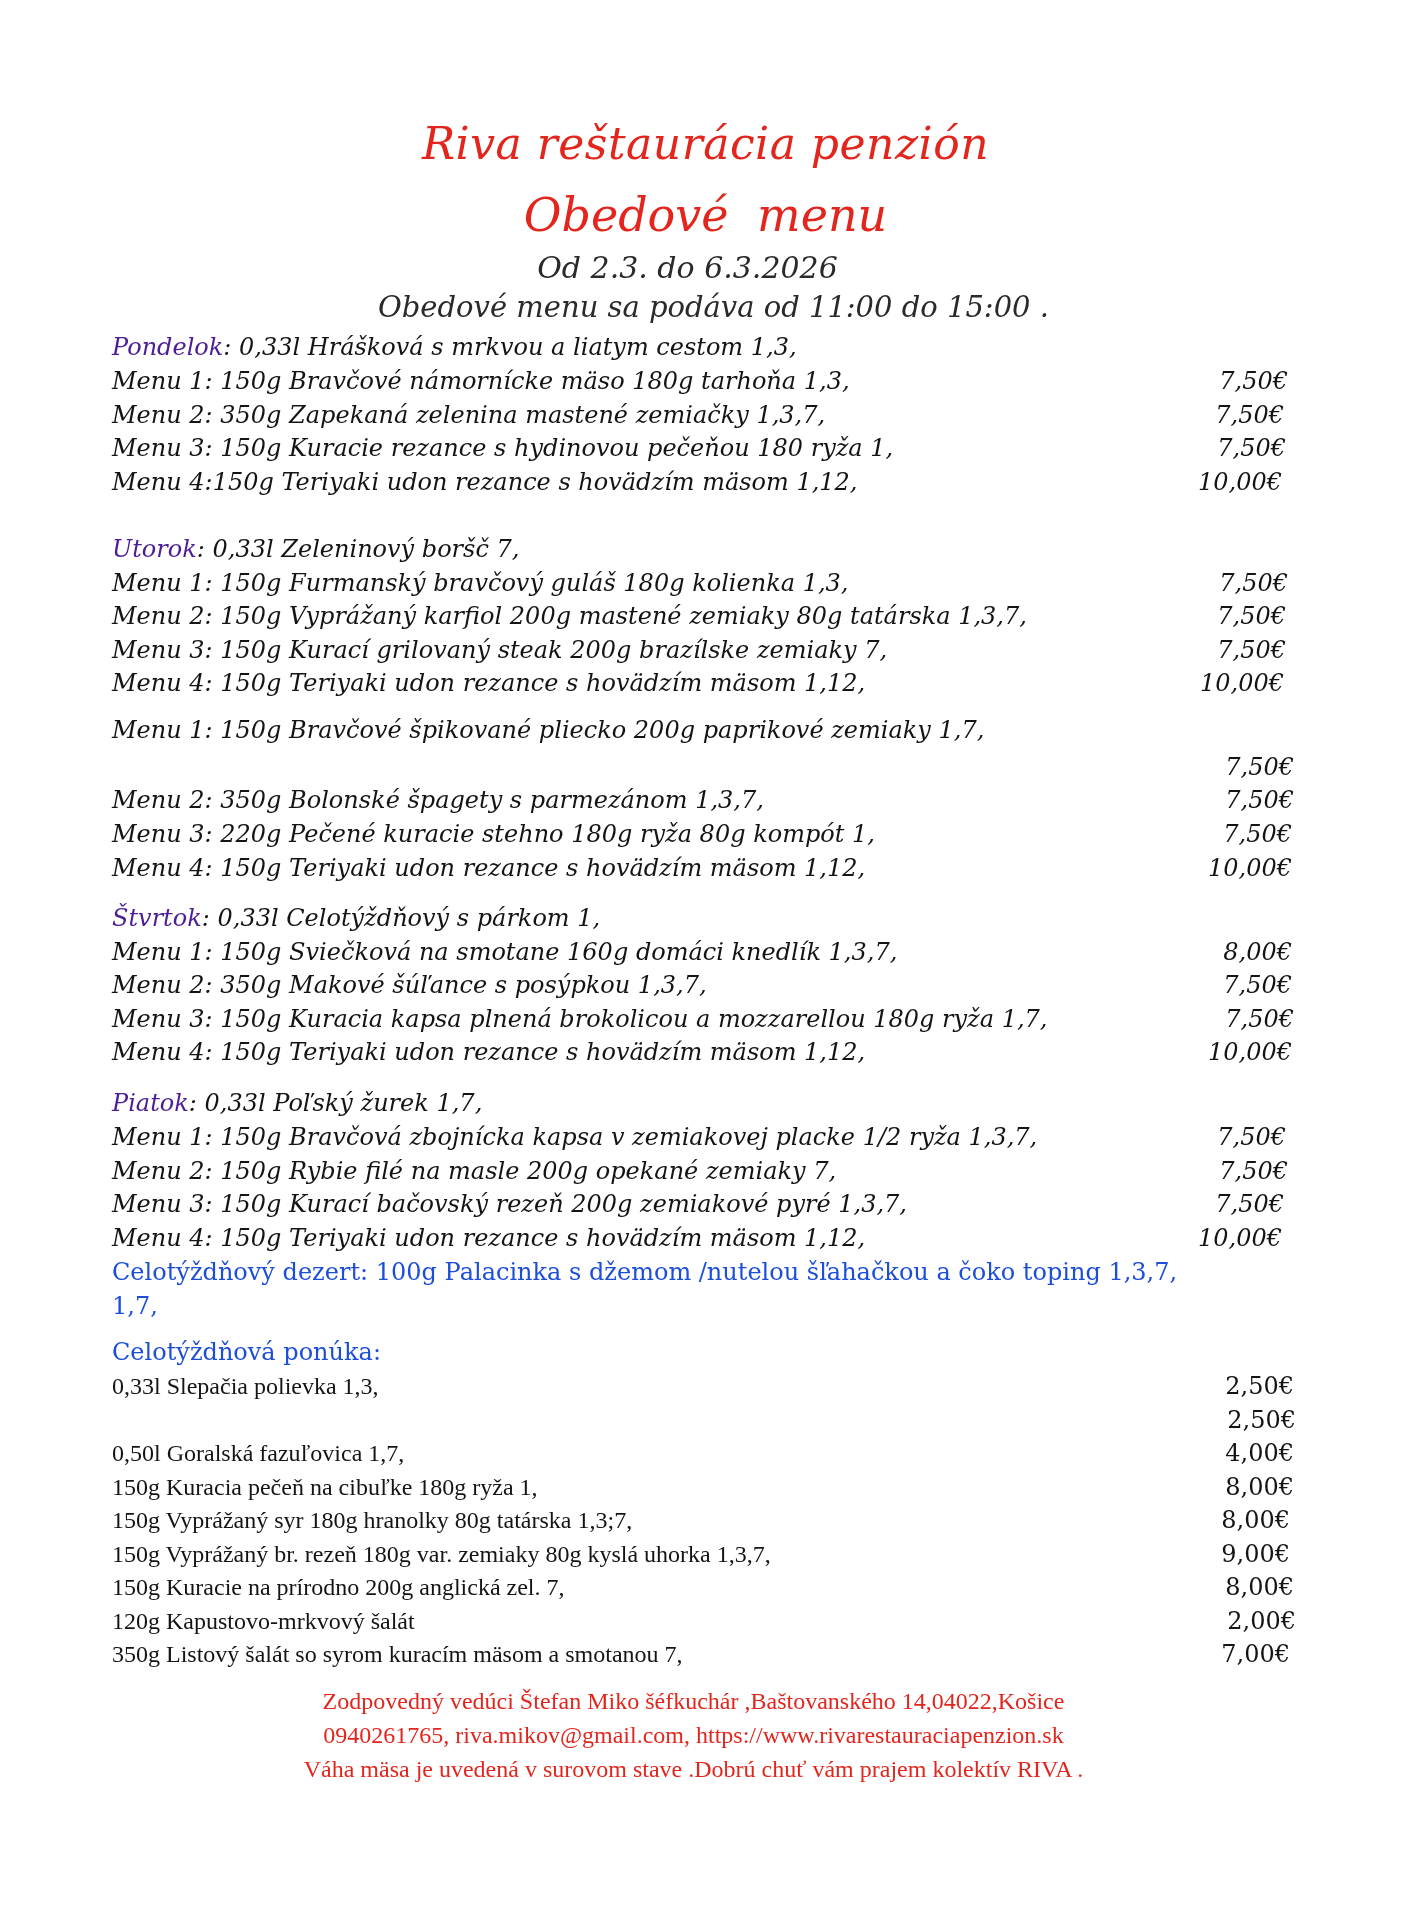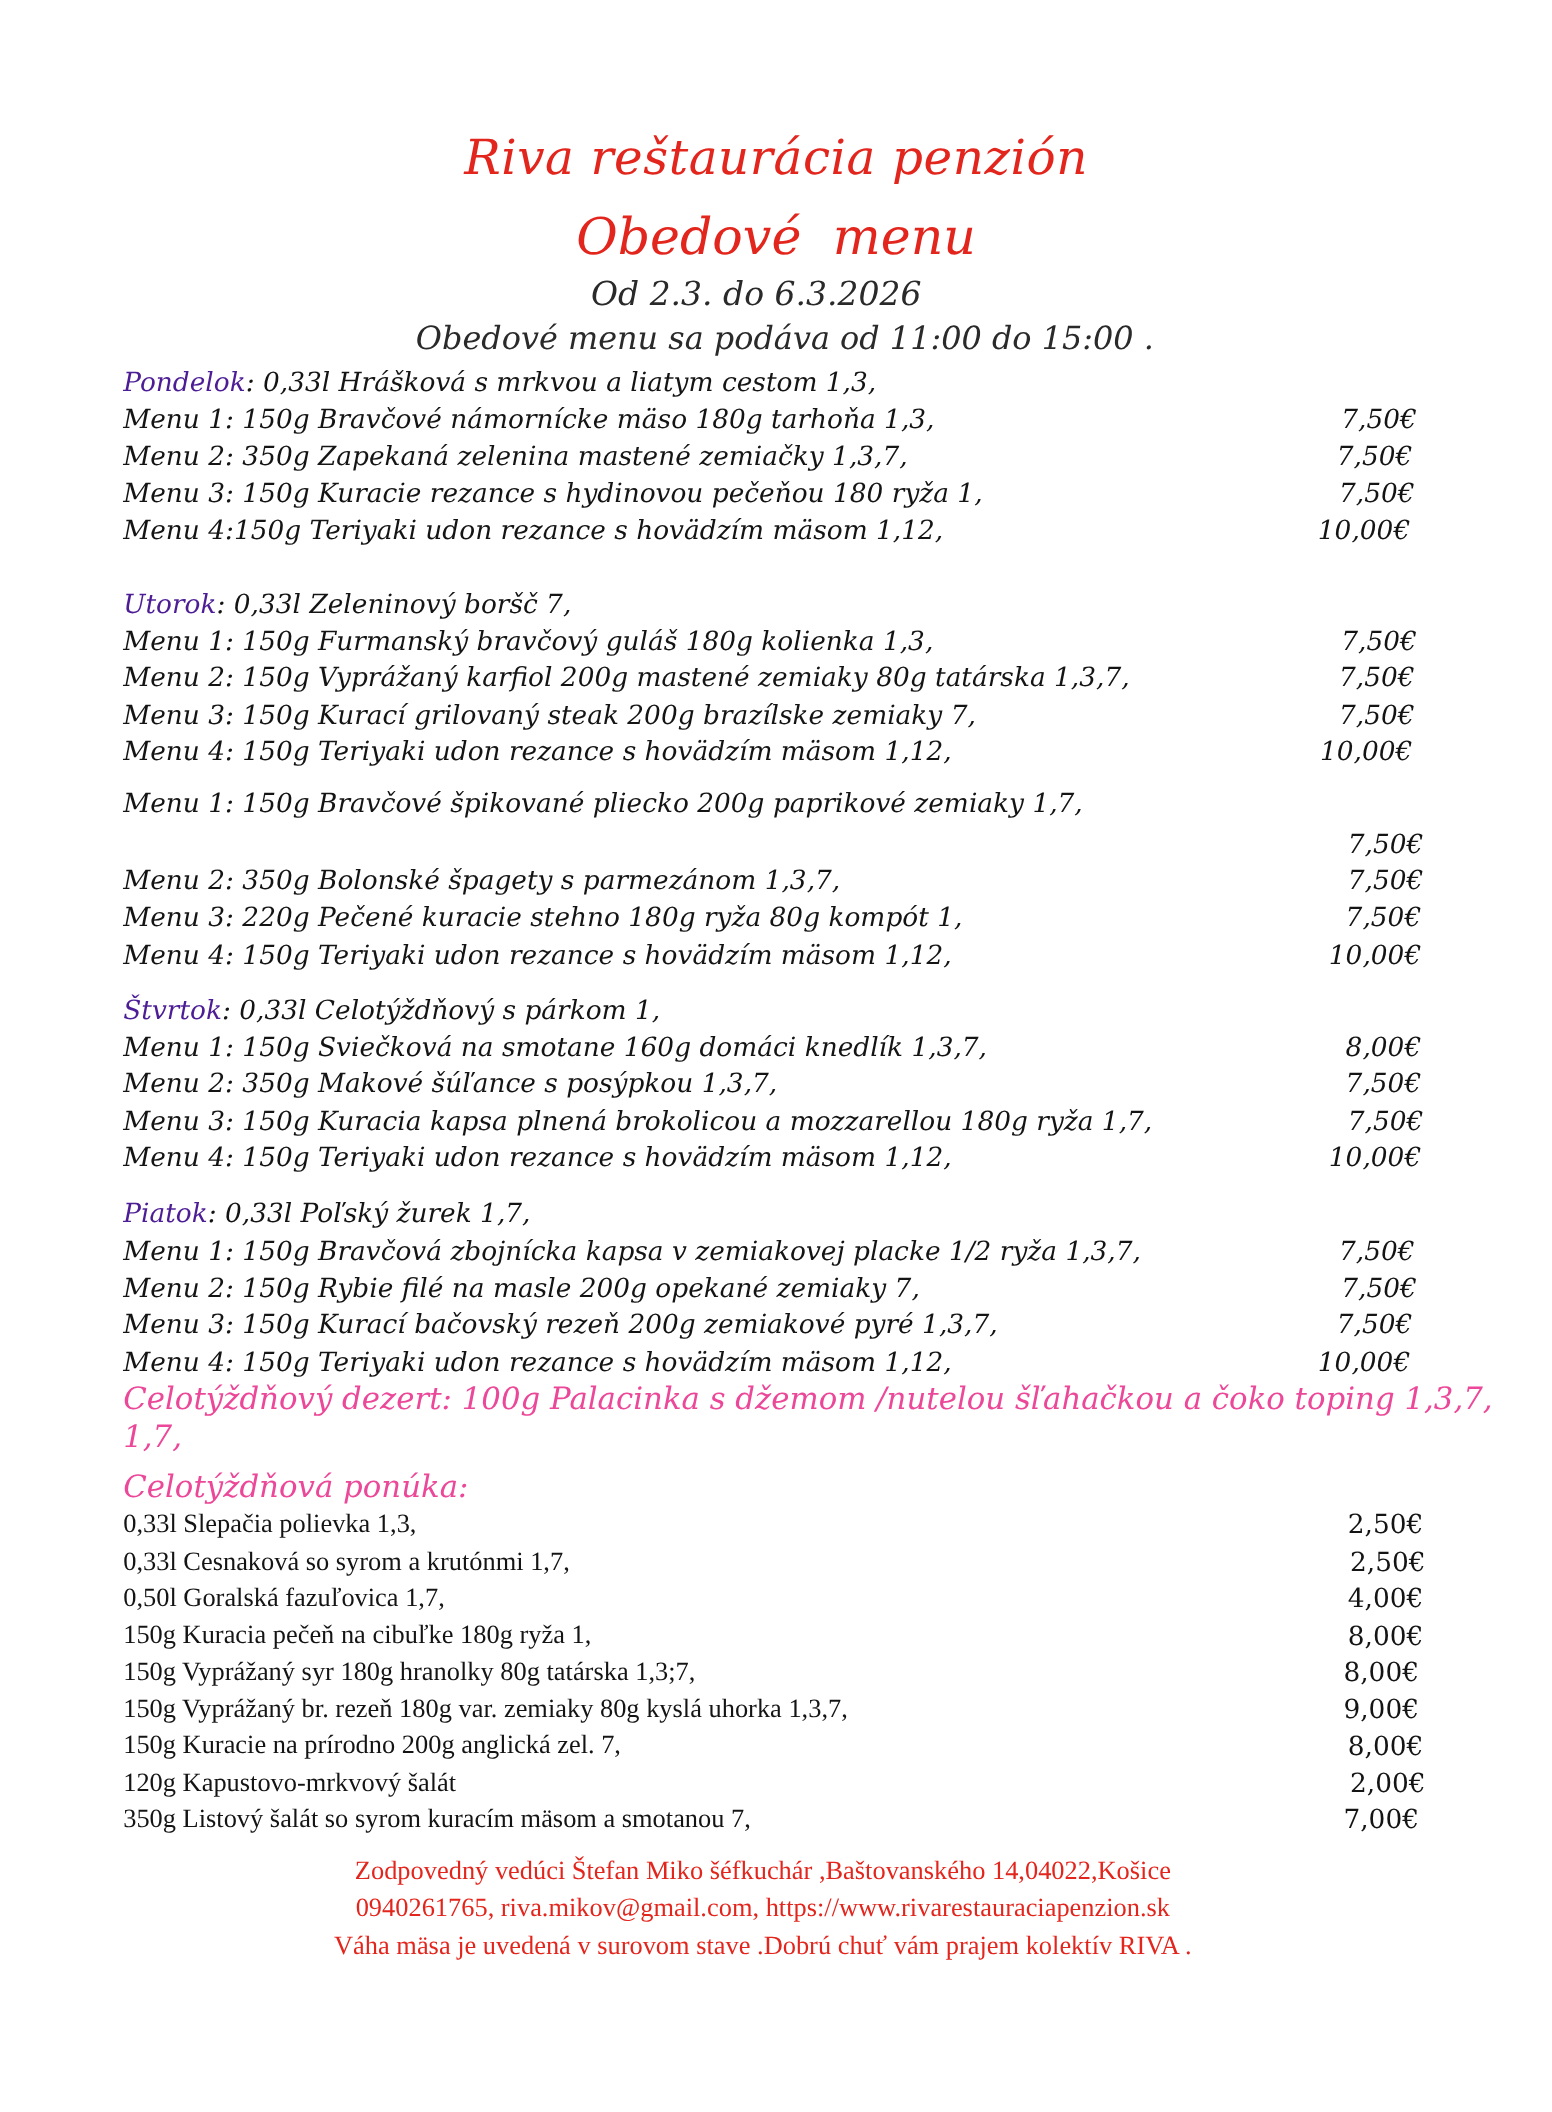--- a/index.html
+++ b/index.html
@@ -83,23 +83,22 @@
     white-space: nowrap;
     text-align: right;
     width: 160px;
     line-height: 32px;
     color: #141414;
     font-family: "DejaVu Serif", serif;
   }
   .dessert {
     position: absolute;
     left: 112px;
-    font-size: 28px;
-    font-style: italic;
-    color: #ec4899;
+    font-size: 24px;
+    color: #1d4ed8;
     line-height: 32px;
     white-space: nowrap;
   }
   .footer {
     position: absolute;
     left: 0;
     width: 1411px;
     text-align: center;
     font-size: 24px;
     color: #e3261d;
@@ -167,21 +166,20 @@
   <div class="line" style="top:1222px">Menu 4: 150g Teriyaki udon rezance s hovädzím mäsom 1,12,</div>
   <div class="price" style="top:1222px;left:1122px">10,00€</div>
 
   <div class="dessert" style="top:1256px">Celotýždňový dezert: 100g Palacinka s džemom /nutelou šľahačkou a čoko toping 1,3,7,</div>
   <div class="dessert" style="top:1290px">1,7,</div>
 
   <div class="dessert" style="top:1336px">Celotýždňová ponúka:</div>
 
   <div class="weekly" style="top:1370px">0,33l Slepačia polievka 1,3,</div>
   <div class="weekly-price" style="top:1370px;left:1134px">2,50€</div>
-  <div class="weekly" style="top:1404px">0,33l Cesnaková so syrom a krutónmi 1,7,</div>
   <div class="weekly-price" style="top:1404px;left:1136px">2,50€</div>
   <div class="weekly" style="top:1437px">0,50l Goralská fazuľovica 1,7,</div>
   <div class="weekly-price" style="top:1437px;left:1134px">4,00€</div>
   <div class="weekly" style="top:1471px">150g Kuracia pečeň na cibuľke 180g ryža 1,</div>
   <div class="weekly-price" style="top:1471px;left:1134px">8,00€</div>
   <div class="weekly" style="top:1504px">150g Vyprážaný syr 180g hranolky 80g tatárska 1,3;7,</div>
   <div class="weekly-price" style="top:1504px;left:1130px">8,00€</div>
   <div class="weekly" style="top:1538px">150g Vyprážaný br. rezeň 180g var. zemiaky 80g kyslá uhorka 1,3,7,</div>
   <div class="weekly-price" style="top:1538px;left:1130px">9,00€</div>
   <div class="weekly" style="top:1571px">150g Kuracie na prírodno 200g anglická zel. 7,</div>

